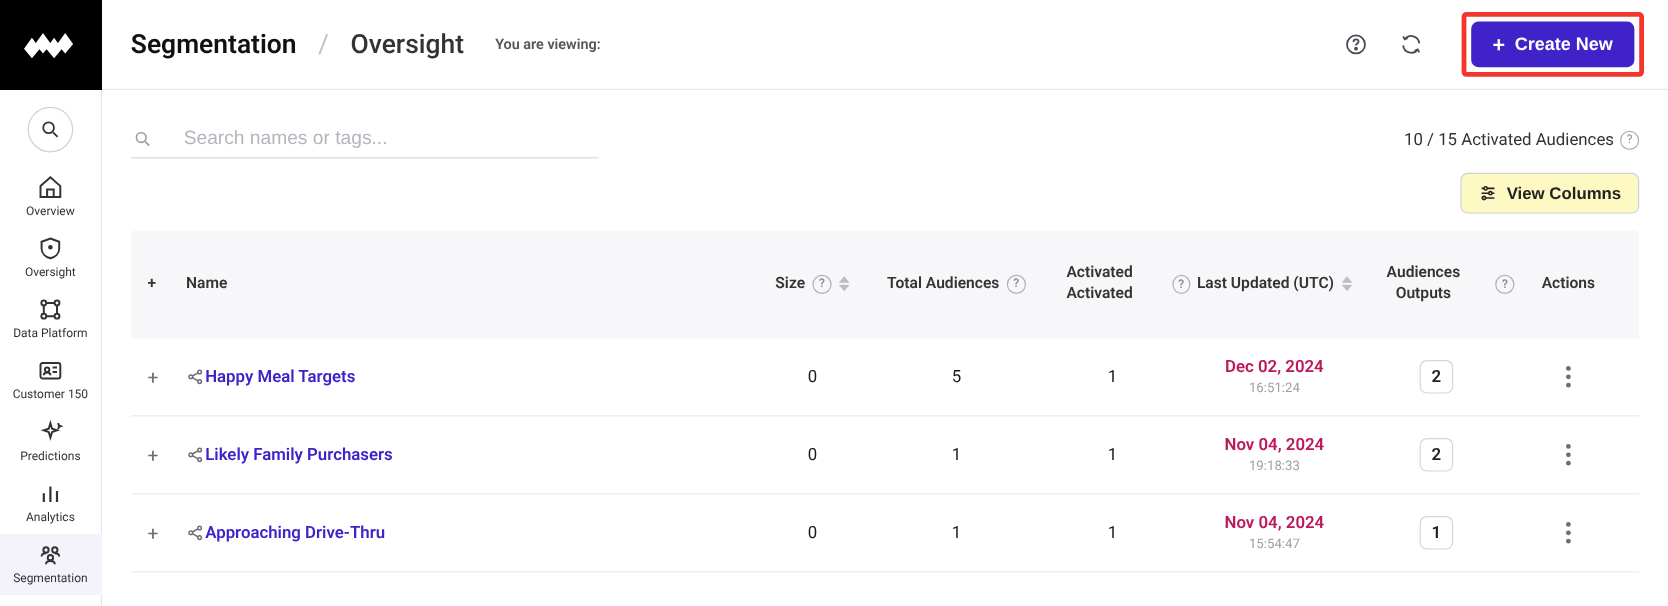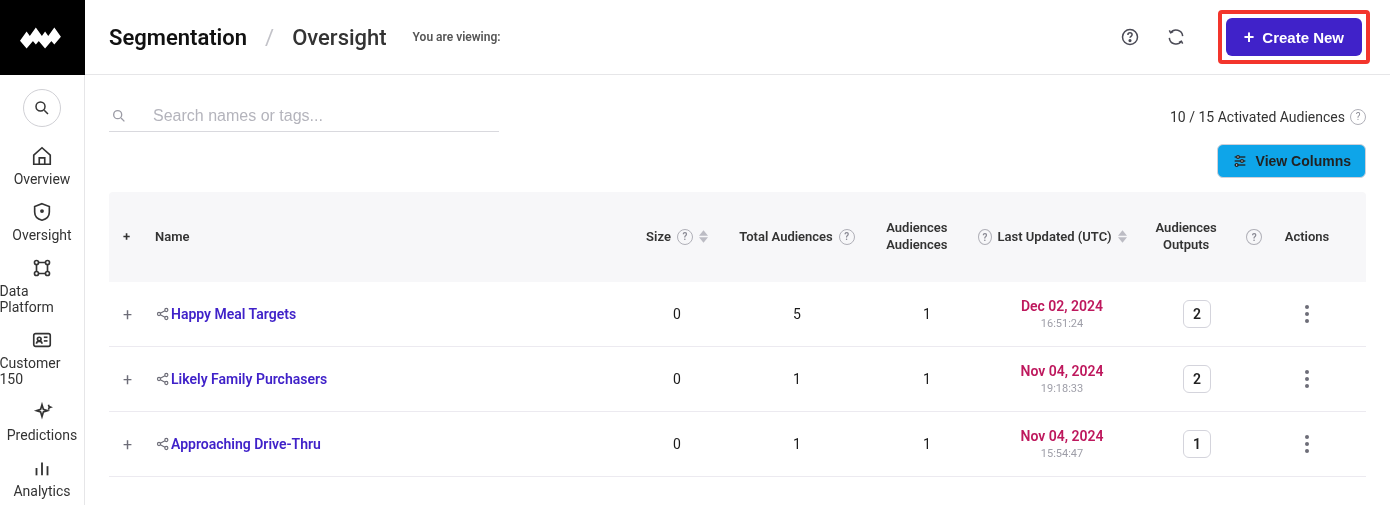--- a/index.html
+++ b/index.html
@@ -10,21 +10,21 @@
   .logo-block { width:85px; height:75px; background:#000; display:flex; align-items:center; justify-content:center; flex:none; }
   .logo-block svg { width:44px; height:30px; }
 
   
   .sidebar { width:85px; background:#fff; border-right:1px solid #e6e6e8; display:flex; flex-direction:column; align-items:center; padding-top:0; height:505px; }
   .side-icons { display:flex; flex-direction:column; align-items:center; width:100%; }
   .side-search { width:38px; height:38px; border:1px solid #d0d0d5; border-radius:19px; margin-top:14px; display:flex; align-items:center; justify-content:center; }
   .side-item { width:85px; padding:6px 0 8px 0; display:flex; flex-direction:column; align-items:center; justify-content:center; gap:4px; cursor:pointer; }
   .side-item.first { margin-top:12px; }
   .side-item.active { background:#f4f2fb; }
-  .side-label { font-size:14px; color:#333; font-weight:400; }
+  .side-label { font-size:10px; color:#333; font-weight:400; }
   .side-icon svg { width:22px; height:22px; display:block; }
 
   
   .topbar { height:75px; border-bottom:1px solid #e6e6e8; display:flex; align-items:center; padding:0 20px 0 24px; gap:18px; }
   .crumb-a { font-size:22px; font-weight:600; color:#111; }
   .crumb-sep { font-size:22px; color:#c2c2c8; }
   .crumb-b { font-size:22px; font-weight:500; color:#333; }
   .viewing { font-size:12px; color:#555; font-weight:600; margin-left:8px; }
   .badge-new { font-size:11px; font-weight:800; letter-spacing:.5px; color:#63b85f; background:#eef8ed; padding:6px 10px; border-radius:3px; margin-left:8px; text-transform:uppercase; }
   .tb-spacer { flex:1; }
@@ -39,21 +39,21 @@
   .content { padding:0 24px; height:430px; overflow-y:auto; }
 
   .row-search { display:flex; align-items:center; justify-content:space-between; margin-top:26px; }
   .search-input { display:flex; align-items:center; gap:26px; width:390px; border-bottom:1px solid #d9d9de; padding:6px 2px; color:#9b9ba5; }
   .search-input input { border:none; outline:none; font-size:16px; color:#444; width:100%; background:transparent; }
   .search-input input::placeholder { color:#b4b4bc; }
   .activated-count { font-size:14px; color:#333; display:flex; align-items:center; gap:5px; }
   .qmark { width:16px; height:16px; border:1px solid #b0b0b8; border-radius:50%; display:inline-flex; align-items:center; justify-content:center; font-size:10px; color:#8b8b95; }
 
   .row-viewcols { display:flex; justify-content:flex-end; margin-top:12px; }
-  .view-cols-btn { display:flex; align-items:center; gap:8px; background:#0ea5e9; border:1px solid #d0d0d8; border-radius:6px; padding:8px 14px; font-size:14px; font-weight:600; color:#222; cursor:pointer; }
+  .view-cols-btn { display:flex; align-items:center; gap:8px; background:#fef9c3; border:1px solid #d0d0d8; border-radius:6px; padding:8px 14px; font-size:14px; font-weight:600; color:#222; cursor:pointer; }
   .view-cols-btn svg { width:16px; height:16px; }
 
   
   .table { width:100%; margin-top:14px; }
   .thead { display:grid; grid-template-columns: 32px 1fr 110px 130px 130px 140px 130px 90px; align-items:center; background:#f7f7f9; border-top-left-radius:4px; border-top-right-radius:4px; height:90px; padding:0 14px; font-size:13px; font-weight:600; color:#333; }
   .th { display:flex; align-items:center; justify-content:center; gap:6px; text-align:center; line-height:1.3; }
   .th.left { justify-content:flex-start; }
   .th .sort { display:flex; flex-direction:column; gap:1px; color:#bcbcc4; }
   .th .sort svg { width:9px; height:6px; }
 
@@ -254,21 +254,21 @@
                 <svg viewBox="0 0 10 6">
                   <path d="M0 0 L5 6 L10 0 Z" fill="currentColor"></path>
                 </svg>
               </span>
           </div>
           <div class="th">
             <span>Total Audiences</span>
             <span class="qmark">?</span>
           </div>
           <div class="th">
-            <span>Audiences Audiences</span>
+            <span>Activated Activated</span>
             <span class="qmark">?</span>
           </div>
           <div class="th">
             <span>Last Updated (UTC)</span>
             <span class="sort">
                 <svg viewBox="0 0 10 6">
                   <path d="M0 6 L5 0 L10 6 Z" fill="currentColor"></path>
                 </svg>
                 <svg viewBox="0 0 10 6">
                   <path d="M0 0 L5 6 L10 0 Z" fill="currentColor"></path>

